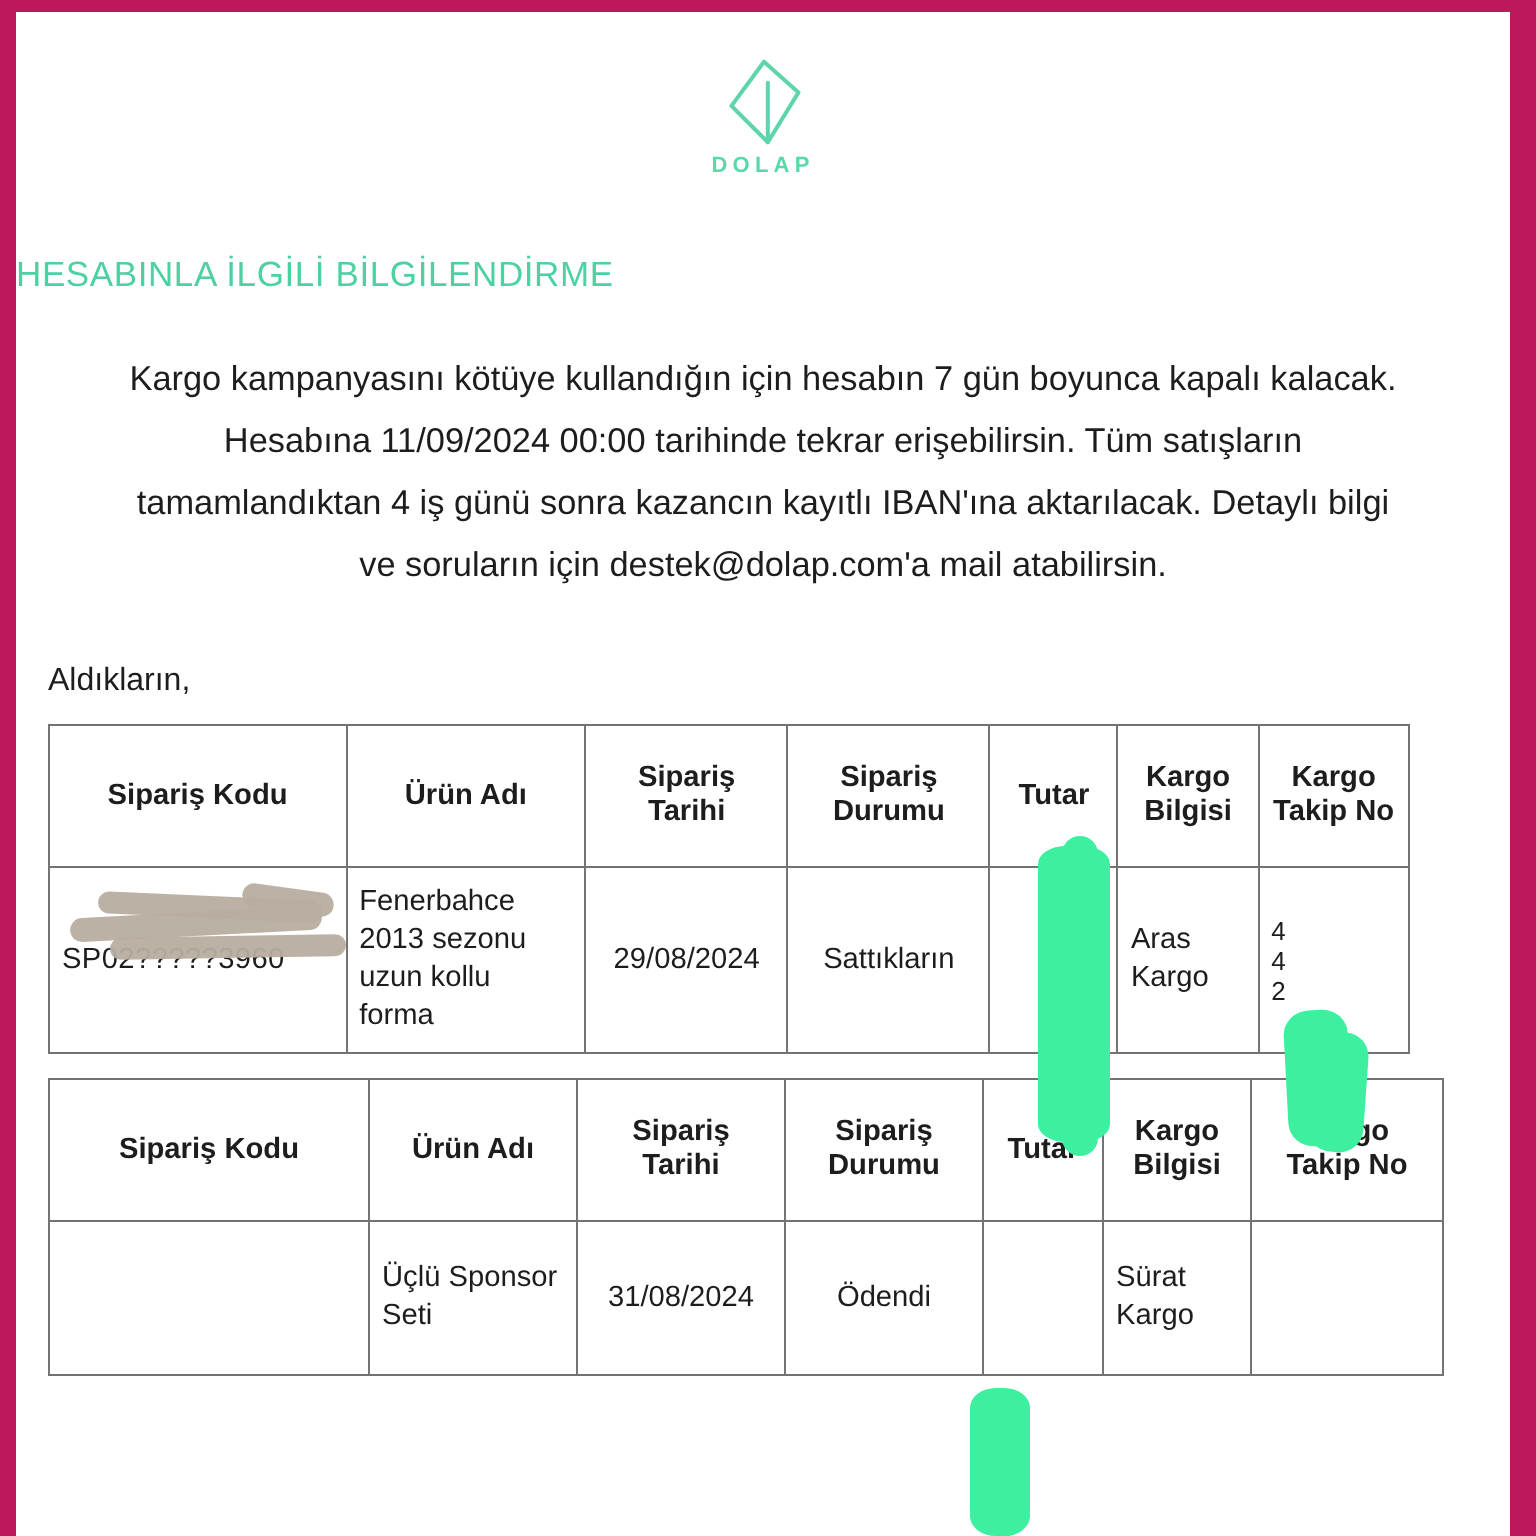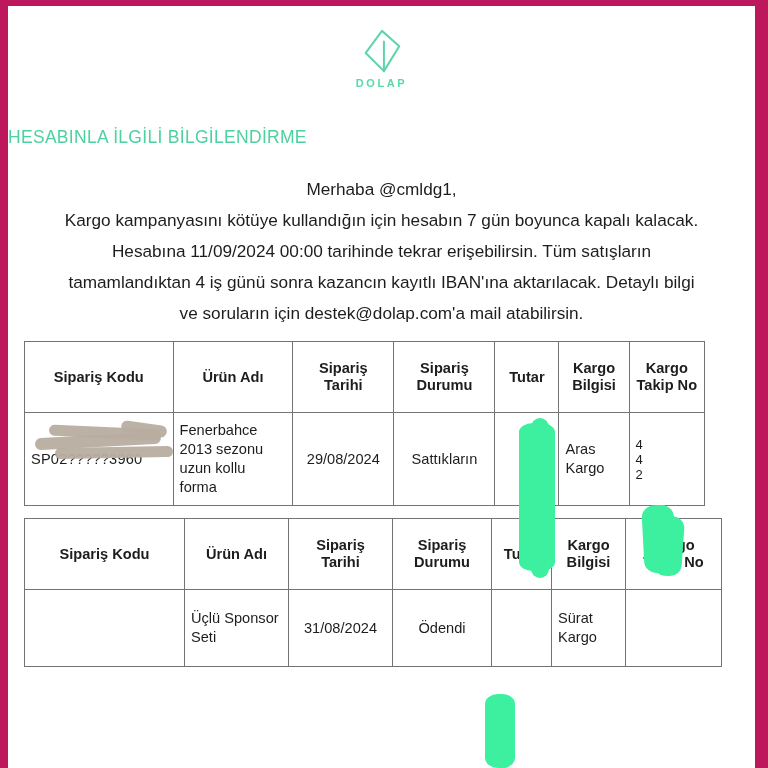--- a/index.html
+++ b/index.html
@@ -184,24 +184,24 @@
       <svg class="logo-mark" viewBox="0 0 44 48">
         <path d="M22 3 L40 19 L24 45 L5 26 Z" fill="none" stroke="#5ed4a9" stroke-width="2.1" stroke-linejoin="round" stroke-linecap="round"></path>
         <path d="M24 14 L24 45" fill="none" stroke="#5ed4a9" stroke-width="2.1" stroke-linecap="round"></path>
       </svg>
       <div class="logo-word">DOLAP</div>
     </div>
 
     <div class="heading">HESABINLA İLGİLİ BİLGİLENDİRME</div>
 
     <div class="body-copy">
-      <span class="greeting">Merhaba @cmldg1,</span>
       <span>Kargo kampanyasını kötüye kullandığın için hesabın 7 gün boyunca kapalı kalacak. Hesabına 11/09/2024 00:00 tarihinde tekrar erişebilirsin. Tüm satışların tamamlandıktan 4 iş günü sonra kazancın kayıtlı IBAN'ına aktarılacak. Detaylı bilgi ve soruların için destek@dolap.com'a mail atabilirsin.</span>
     </div>
 
+    <div class="section-label">Aldıkların,</div>
 
     <table class="orders t1">
       <colgroup>
         <col style="width:144px">
           <col style="width:116px">
           <col style="width:98px">
         <col style="width:98px">
           <col style="width:62px">
           <col style="width:68px">
         <col style="width:73px">

